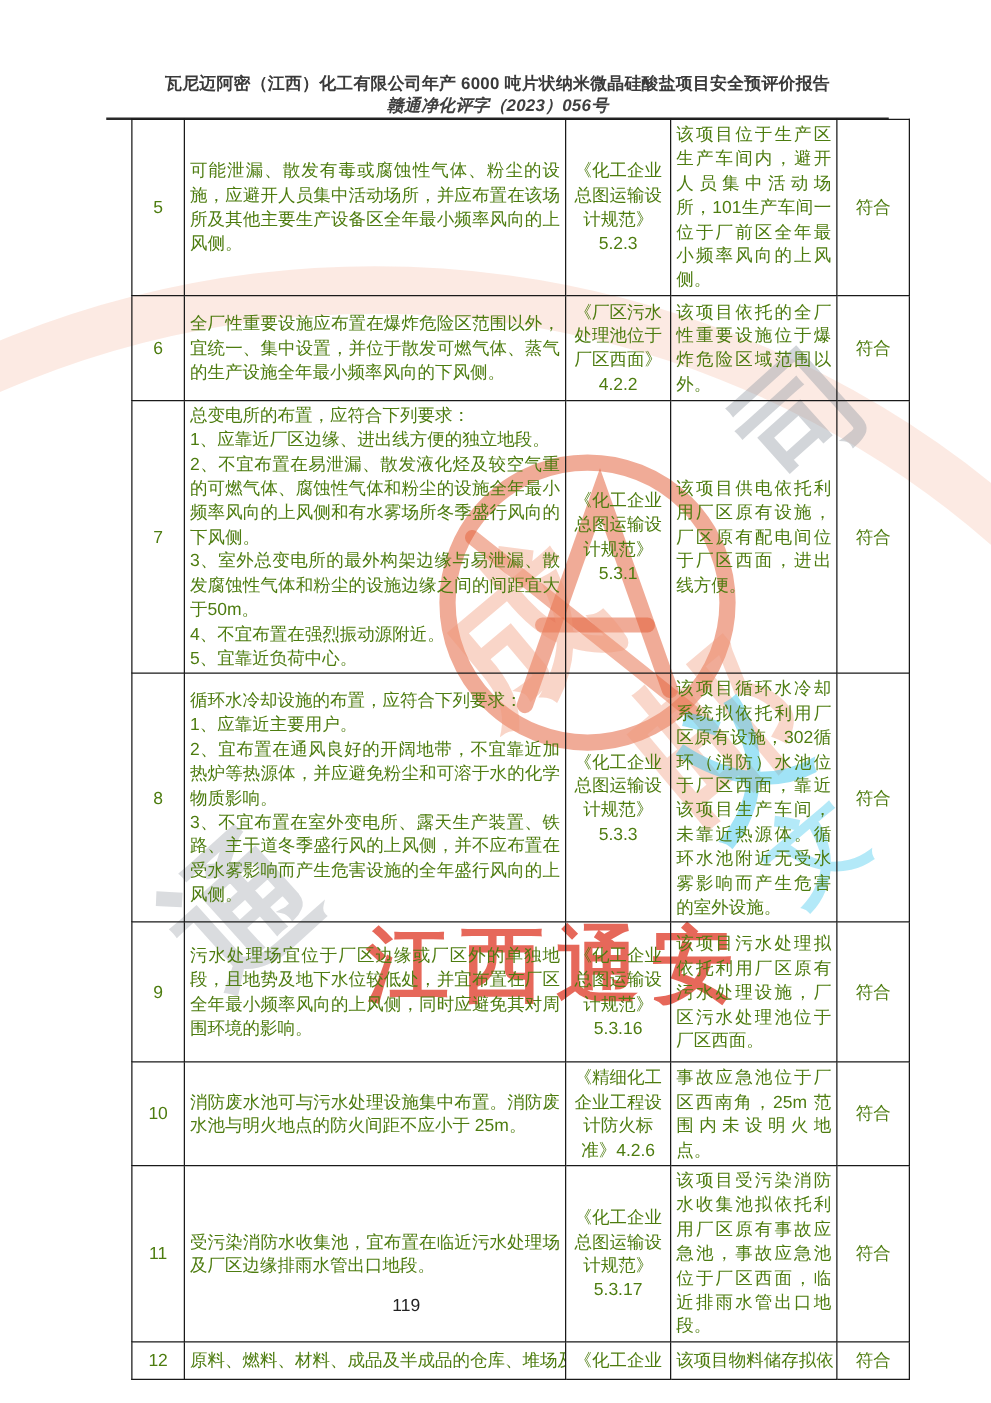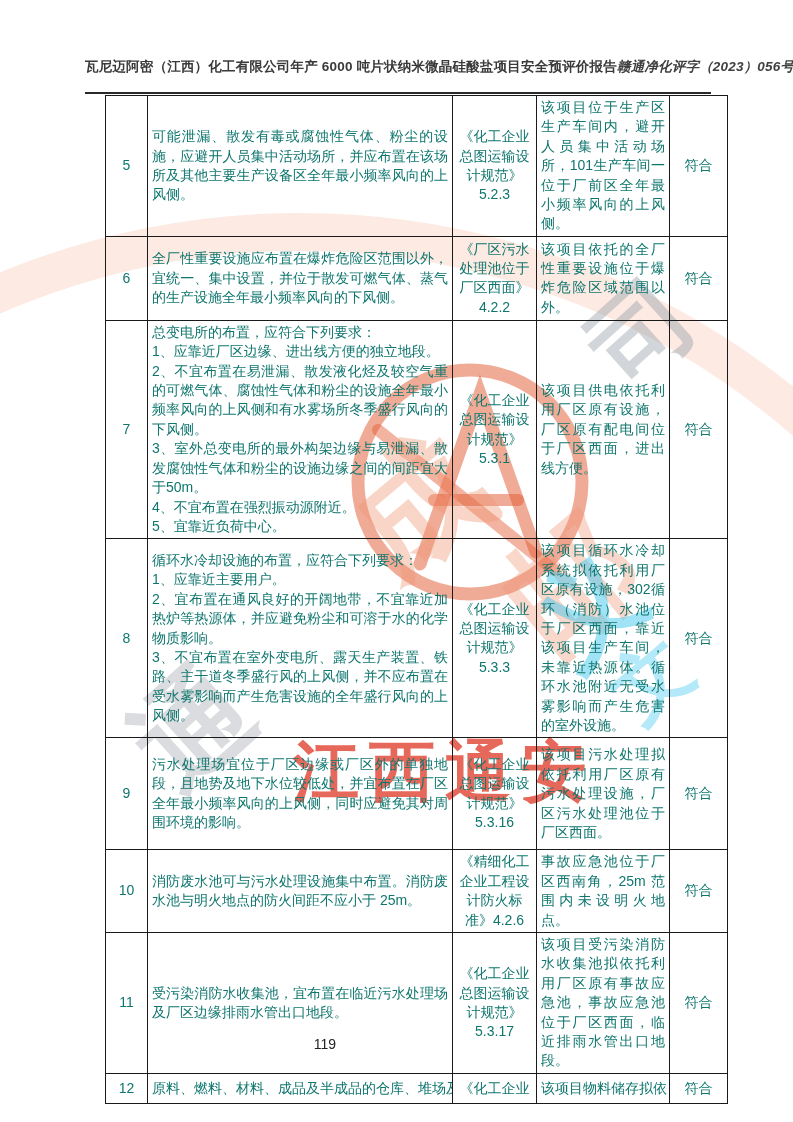--- a/index.html
+++ b/index.html
@@ -4,24 +4,24 @@
 <style>
   html,body{margin:0;padding:0;}
   body{
     width:793px;height:1122px;position:relative;background:#ffffff;
     font-family:"Liberation Sans","DejaVu Sans",sans-serif;
     color:#1d1d1d;overflow:hidden;
   }
   
   .page-header{
     position:absolute;left:85px;top:58px;width:626px;
-    border-bottom:2px solid #2a2a2a;padding-bottom:16px;
+    border-bottom:2px solid #2a2a2a;padding-bottom:0;
     display:flex;justify-content:space-between;align-items:center;
     font-size:13.5px;font-weight:bold;color:#3a3a3a;
-    letter-spacing:0.2px;white-space:nowrap;
+    letter-spacing:0.2px;white-space:nowrap;flex-direction:column;
   }
   .page-header .hdr-right{color:#404040;font-style:italic;}
   
   .wm-layer{position:absolute;inset:0;z-index:1;pointer-events:none;}
   .wm-glyph{
     position:absolute;font-weight:bold;line-height:1;
     user-select:none;white-space:nowrap;
   }
   .wm-red-line{
     position:absolute;left:293px;top:738px;
@@ -29,21 +29,21 @@
     color:rgba(223,62,44,0.78);line-height:1;white-space:nowrap;
   }
   
   .doc-table-wrap{position:absolute;left:105px;top:95px;z-index:2;}
   table.doc-table{
     border-collapse:collapse;table-layout:fixed;width:622px;
     background:transparent;
   }
   table.doc-table td{
     border:1.5px solid #1a1a1a;vertical-align:middle;
-    font-size:14px;line-height:19.4px;color:#0f766e;
+    font-size:14px;line-height:19.4px;color:#4d7c0f;
     padding:2px 4px;overflow:hidden;background:transparent;
   }
   td.c-no{text-align:center;}
   td.c-req{text-align:justify;white-space:pre-line;}
   td.c-std{text-align:center;}
   td.c-sit{text-align:justify;}
   td.c-ok{text-align:center;}
   
   .page-footer{
     position:absolute;left:0;top:1036px;width:650px;text-align:center;

